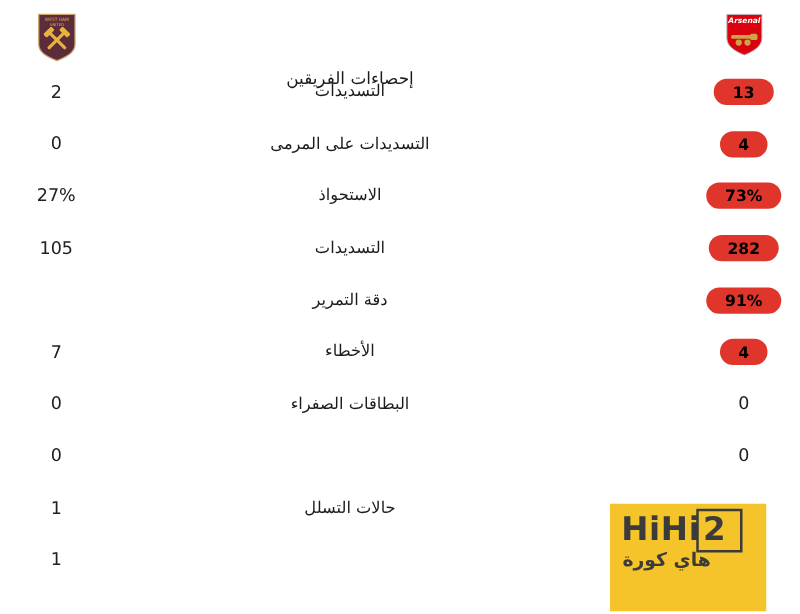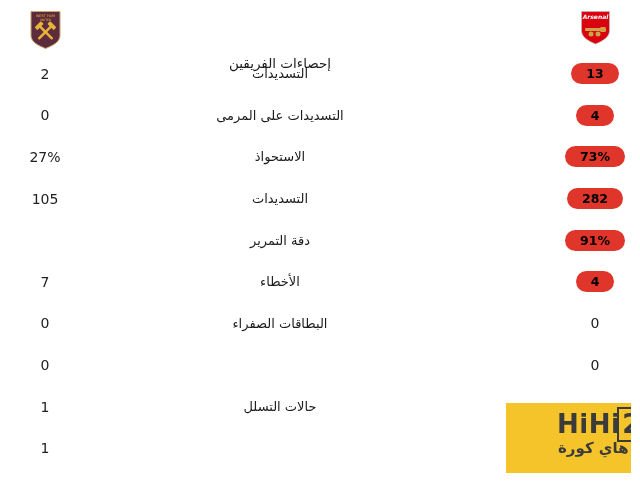--- a/index.html
+++ b/index.html
@@ -35,23 +35,23 @@
   .val { font-size:14px; color:#212121; direction:ltr; }
   .val.badge {
     background:var(--badge-red,#E0352B); color:#000000;
     font-size:12.5px; font-weight:bold;
     min-width:11px; height:21px; line-height:21px;
     padding:0 15px; border-radius:11px; text-align:right;
   }
 
   
   .watermark {
-    position:absolute; left:506px; top:403px; width:125px; height:70px;
+    position:absolute; left:488px; top:403px; width:125px; height:86px;
     background:var(--wm-yellow,#F4C42A); color:var(--wm-text,#3B3B3B);
-    z-index:5; direction:ltr; overflow:hidden;padding-left:42px;
+    z-index:5; direction:ltr; overflow:hidden;
   }
   .wm-row {
     display:flex; align-items:flex-start;
     padding:7px 0 0 9px; font-weight:bold; font-size:26px; line-height:28px;
     letter-spacing:0.5px;
   }
   .wm-two { position:relative; padding:0 2px; }
   .wm-two::after {
     content:""; position:absolute; left:-3px; top:-3px;
     width:33px; height:31px; border:2.5px solid currentColor;

